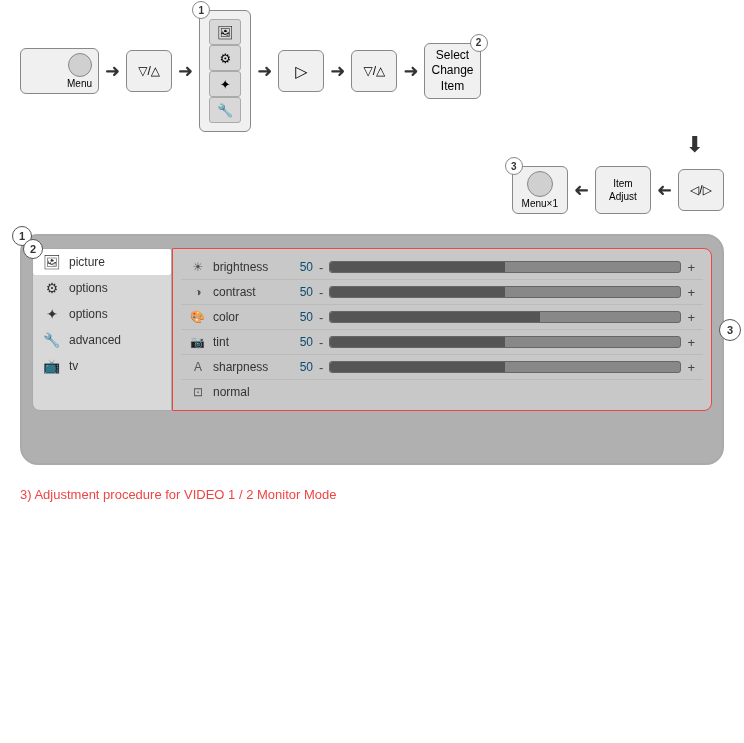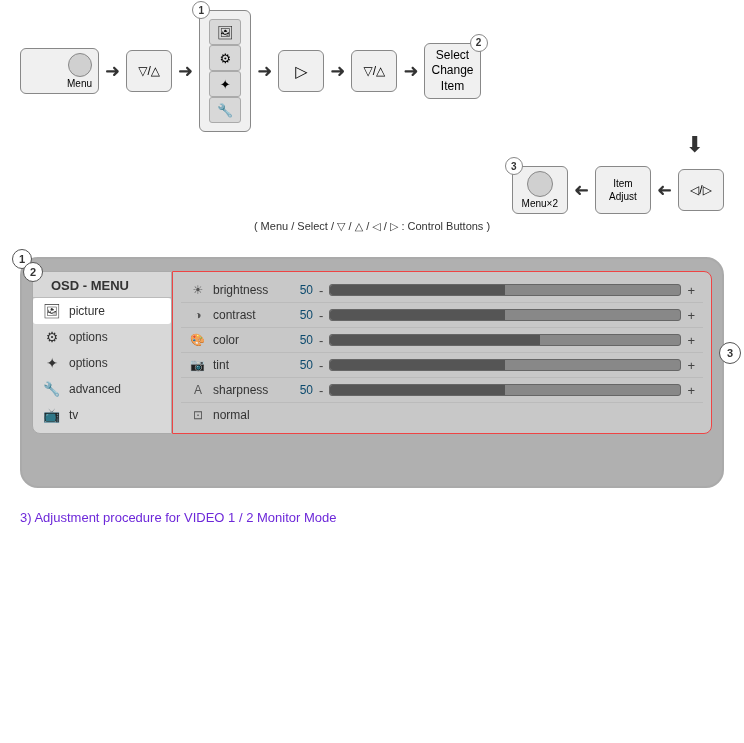--- a/index.html
+++ b/index.html
@@ -266,21 +266,21 @@
       color: #777;
       text-align: right;
       flex: 1;
       padding-right: 4px;
     }
 
     
     .bottom-text {
       padding: 12px 20px 8px 20px;
       font-size: 13px;
-      color: #6d28d9;
+      color: #ef4444;
     }
   </style>
 </head>
 <body>
 
 <div class="diagram-wrapper">
   <div class="top-row">
 
     <div class="box" style="min-width:46px;min-height:42px;padding-left:46px;">
       <div style="width:24px;height:24px;border-radius:50%;border:1.5px solid #888;background:#d0d0d0;display:flex;align-items:center;justify-content:center;"></div>
@@ -331,45 +331,43 @@
 
   <div style="display:flex;justify-content:flex-end;padding-right:20px;margin-top:0;">
     <span style="font-size:22px;color:#333;">⬇</span>
   </div>
 
   <div class="bottom-row" style="padding-right:0px;">
 
     <div class="box" style="min-width:56px;min-height:48px;position:relative;">
       <div class="step-badge">3</div>
       <div style="width:26px;height:26px;border-radius:50%;border:1.5px solid #888;background:#d0d0d0;display:flex;align-items:center;justify-content:center;"></div>
-      <span style="font-size:10px;margin-top:1px;">Menu×2</span>
+      <span style="font-size:10px;margin-top:1px;">Menu×1</span>
     </div>
     <div class="arrow" style="transform:scaleX(-1);">➜</div>
 
     <div class="box" style="min-width:56px;min-height:48px;text-align:center;line-height:1.3;">
       <span style="font-size:10px;white-space:pre-line;">Item
 Adjust</span>
     </div>
     <div class="arrow" style="transform:scaleX(-1);">➜</div>
 
     <div class="box" style="min-width:46px;min-height:42px;">
       <span style="font-size:12px;">◁/▷</span>
     </div>
   </div>
 
-  <div class="control-caption">( Menu / Select / ▽ / △ / ◁ / ▷  : Control Buttons )</div>
 </div>
 
 <div class="osd-section">
   <div class="step1-badge">1</div>
   <div class="osd-inner">
 
     <div class="osd-left" style="position:relative;">
       <div class="step2-badge">2</div>
-      <div class="osd-left-title">OSD - MENU</div>
       <div class="osd-menu-item active">
         <div class="item-icon">🖼</div>
         <span>picture</span>
       </div>
       <div class="osd-menu-item">
         <div class="item-icon">⚙</div>
         <span>options</span>
       </div>
       <div class="osd-menu-item">
         <div class="item-icon">✦</div>

